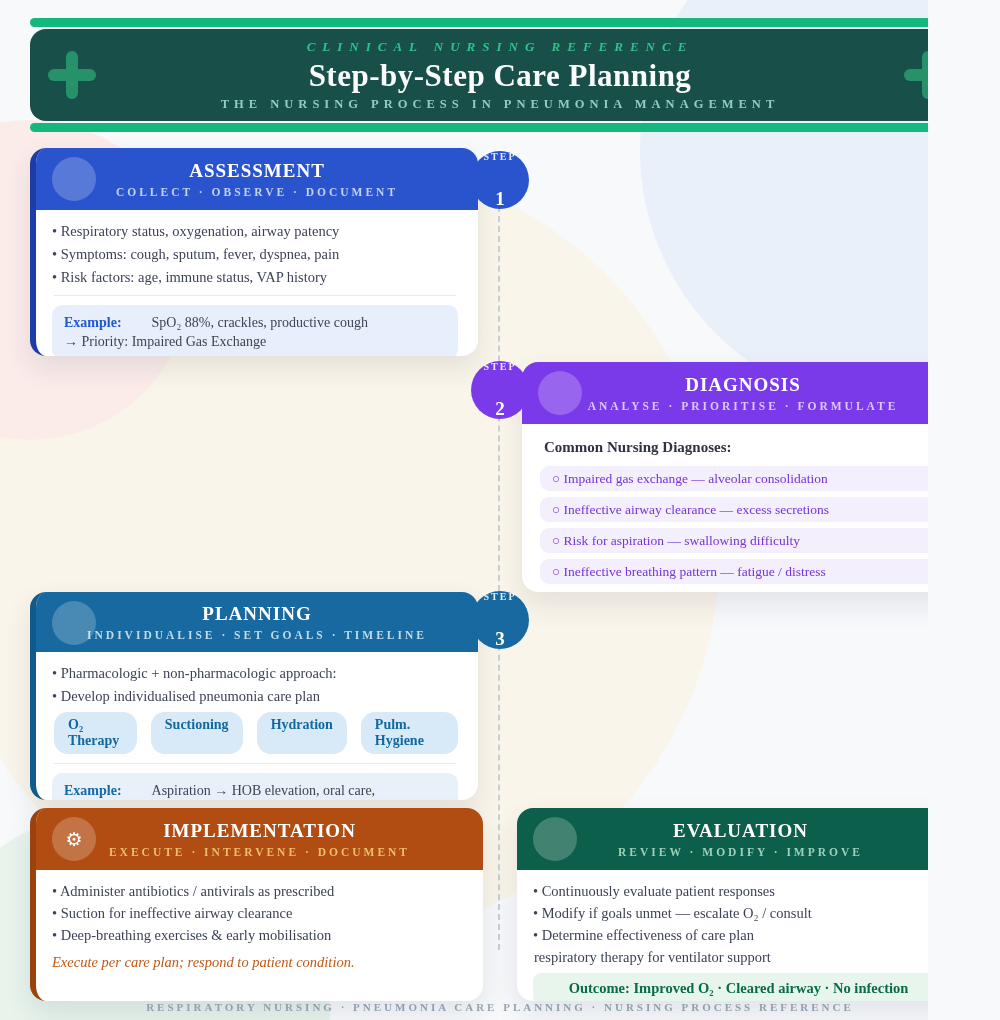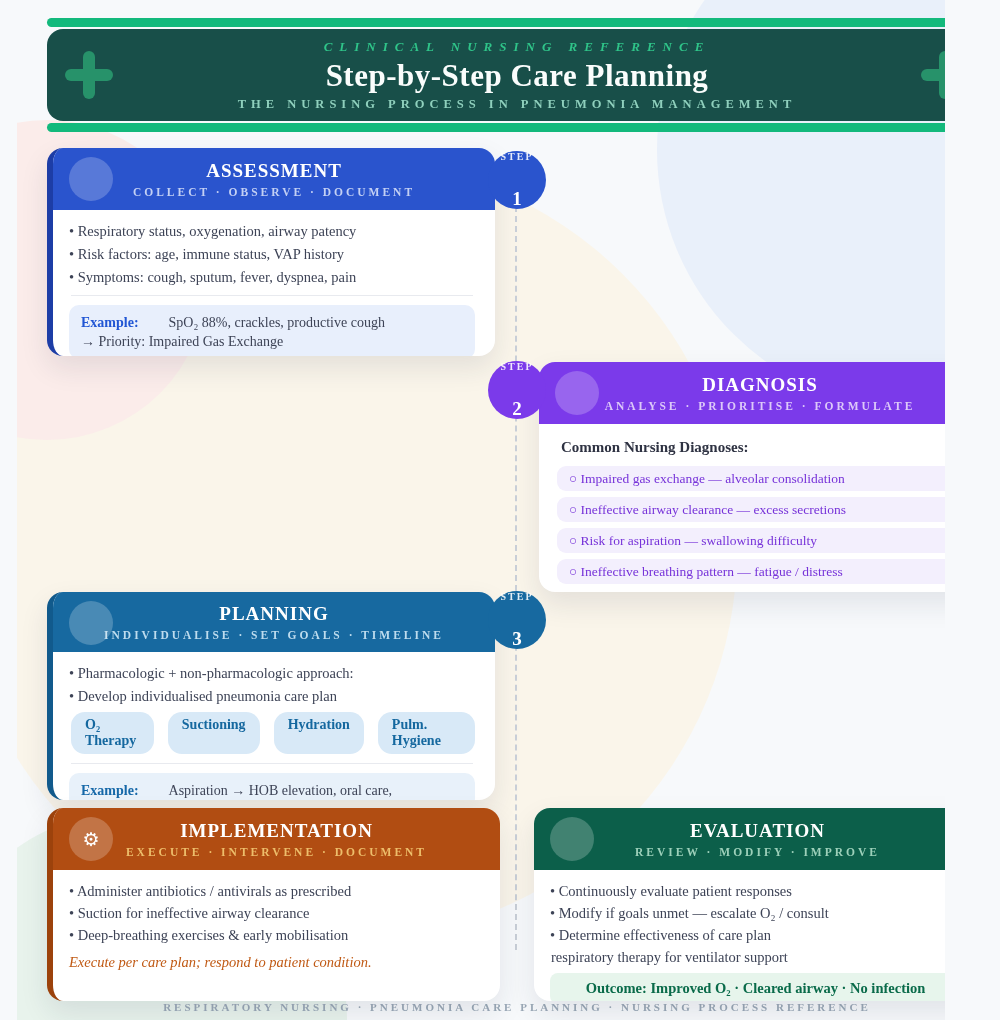--- a/index.html
+++ b/index.html
@@ -1,18 +1,18 @@
 <!DOCTYPE html>
 <html><head>
 <meta charset="utf-8">
 <style>
   * { margin:0; padding:0; box-sizing:border-box; }
   html,body { width:1000px; height:1020px; }
   body { font-family:"Liberation Serif","DejaVu Serif",serif; background:#f7f9fb; }
-  .page { position:relative; width:928px; height:1020px; overflow:hidden; background:#f7f9fb;margin-left:17px; }
+  .page { position:relative; width:928px; height:1020px; overflow:hidden; background:#f7f9fb; }
 
   
   .bgc { position:absolute; border-radius:50%; }
   .bgc.cream { left:-60px; top:160px; width:780px; height:780px; background:#faf5ea; }
   .bgc.blue  { left:640px; top:-110px; width:520px; height:520px; background:#e9f0fa; }
   .bgc.green { left:-90px; top:810px; width:420px; height:420px; background:#e8f3ec; }
   .bgc.pink  { left:-130px; top:120px; width:320px; height:320px; background:#fbecea; }
 
   
   .banner { position:absolute; left:30px; top:18px; width:940px; z-index:3; }
@@ -133,22 +133,22 @@
   </div>
 
   <div class="card c1 edge-l">
     <div class="chead">
       <div class="hicon"></div>
       <div class="htitle">ASSESSMENT</div>
       <div class="htag">COLLECT · OBSERVE · DOCUMENT</div>
     </div>
     <div class="cbody">
       <div class="bullet">• Respiratory status, oxygenation, airway patency</div>
+      <div class="bullet">• Symptoms: cough, sputum, fever, dyspnea, pain</div>
       <div class="bullet">• Risk factors: age, immune status, VAP history</div>
-      <div class="bullet">• Symptoms: cough, sputum, fever, dyspnea, pain</div>
       <div class="divider"></div>
       <div class="exbox">
         <div><span class="exlabel">Example:</span><span>SpO₂ 88%, crackles, productive cough</span></div>
         <div>→ Priority: Impaired Gas Exchange</div>
       </div>
     </div>
   </div>
 
   <div class="card c2 edge-r">
     <div class="chead">

